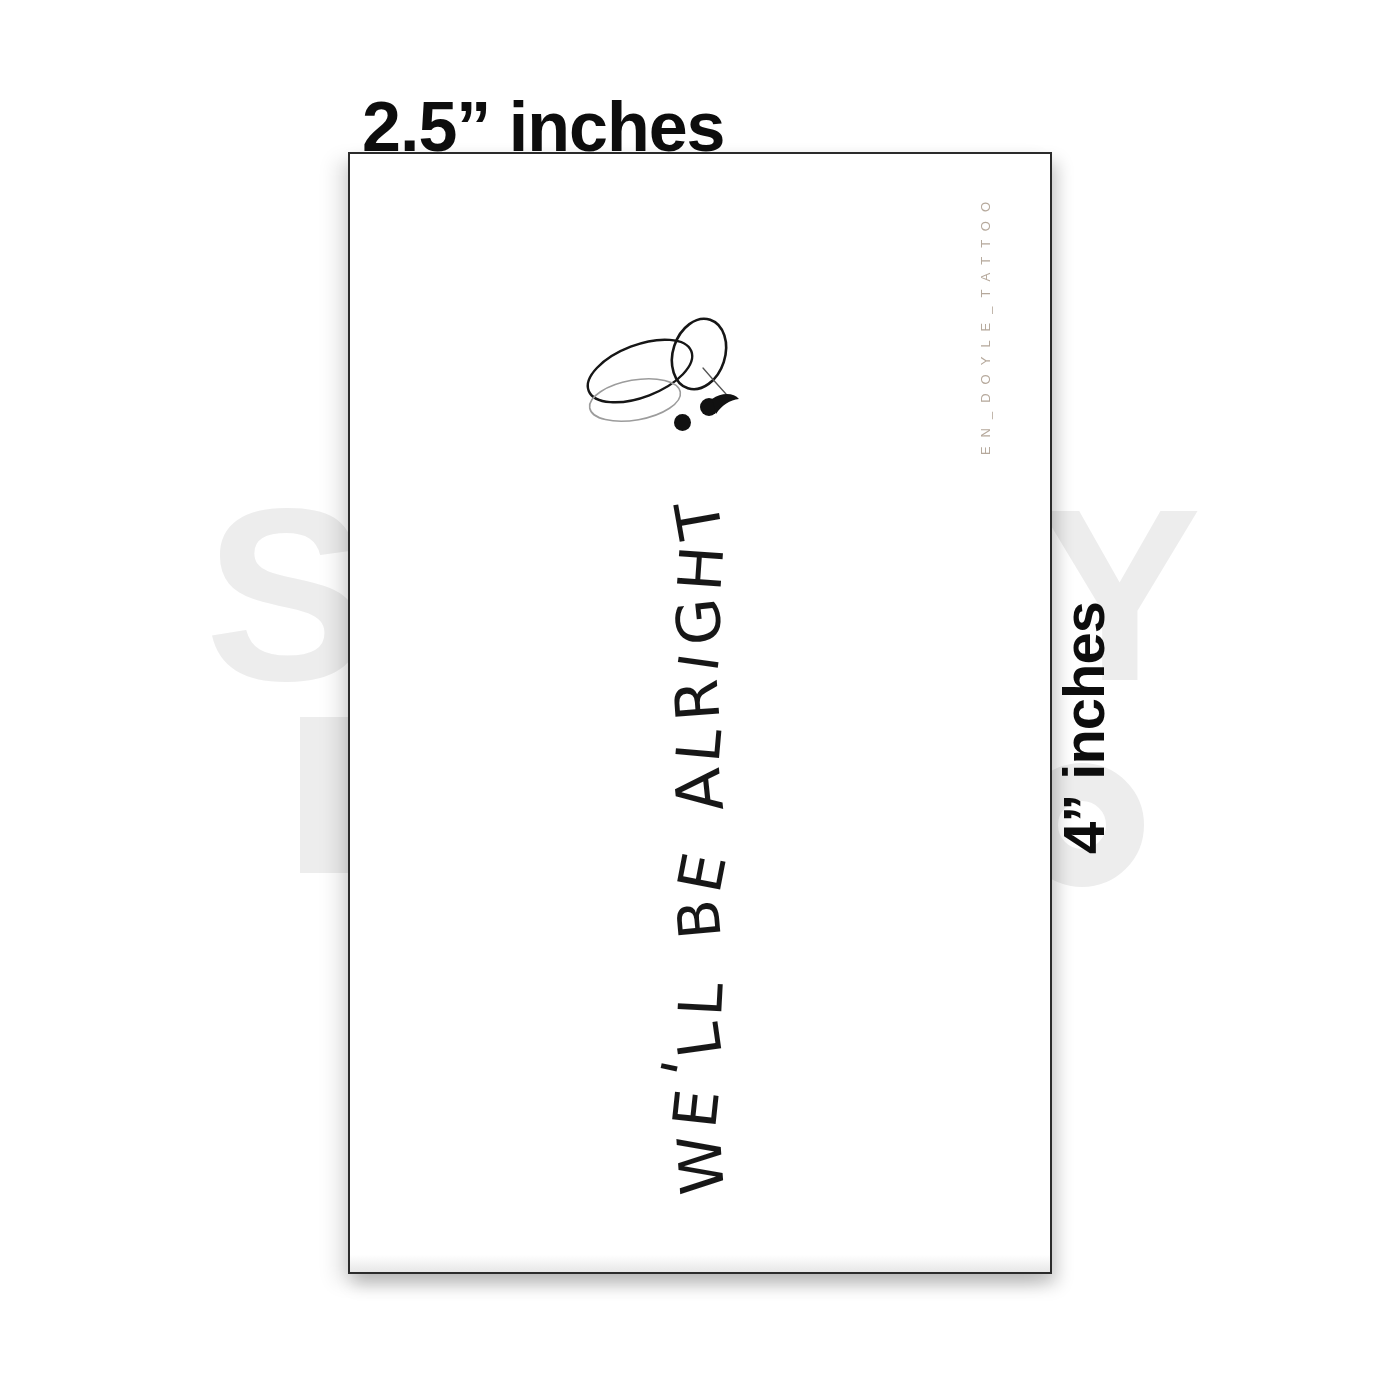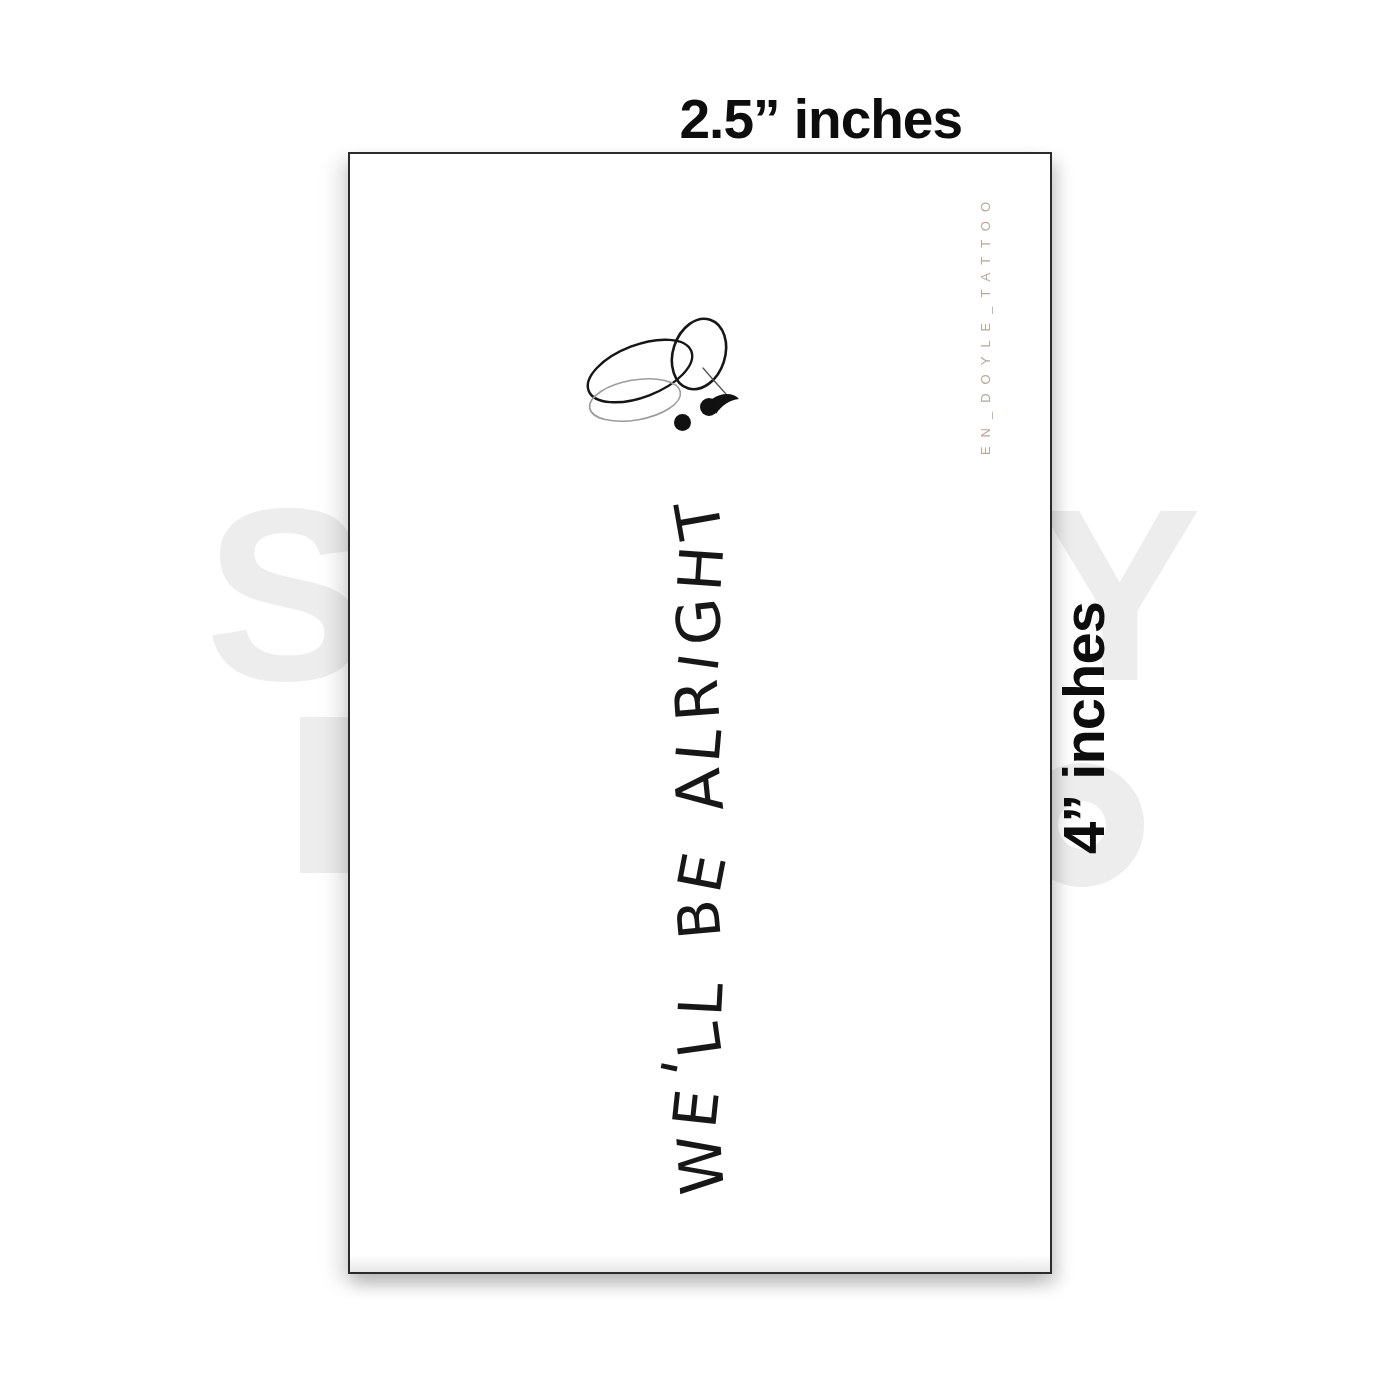--- a/index.html
+++ b/index.html
@@ -19,21 +19,21 @@
     position:absolute;z-index:1;left:300px;top:717px;width:48px;height:156px;
     background:#ededed;
   }
   .wm-ring{
     position:absolute;z-index:1;left:1020px;top:763px;width:124px;height:124px;
     border:38px solid #ededed;border-radius:50%;box-sizing:border-box;
   }
   
   .dim-top{
     position:absolute;z-index:3;left:362px;top:92px;width:600px;height:58px;
-    text-align:right;font-size:55px;font-weight:700;color:#0d0d0d;
+    text-align:left;font-size:70px;font-weight:700;color:#0d0d0d;
     line-height:1;letter-spacing:-1px;
   }
   .dim-side{
     position:absolute;z-index:3;left:954px;top:693px;width:260px;height:70px;
     transform:rotate(-90deg);text-align:center;font-size:58px;font-weight:700;
     color:#0d0d0d;line-height:70px;letter-spacing:-1px;
   }
   
   .card{
     position:absolute;z-index:2;left:348px;top:152px;width:704px;height:1122px;

